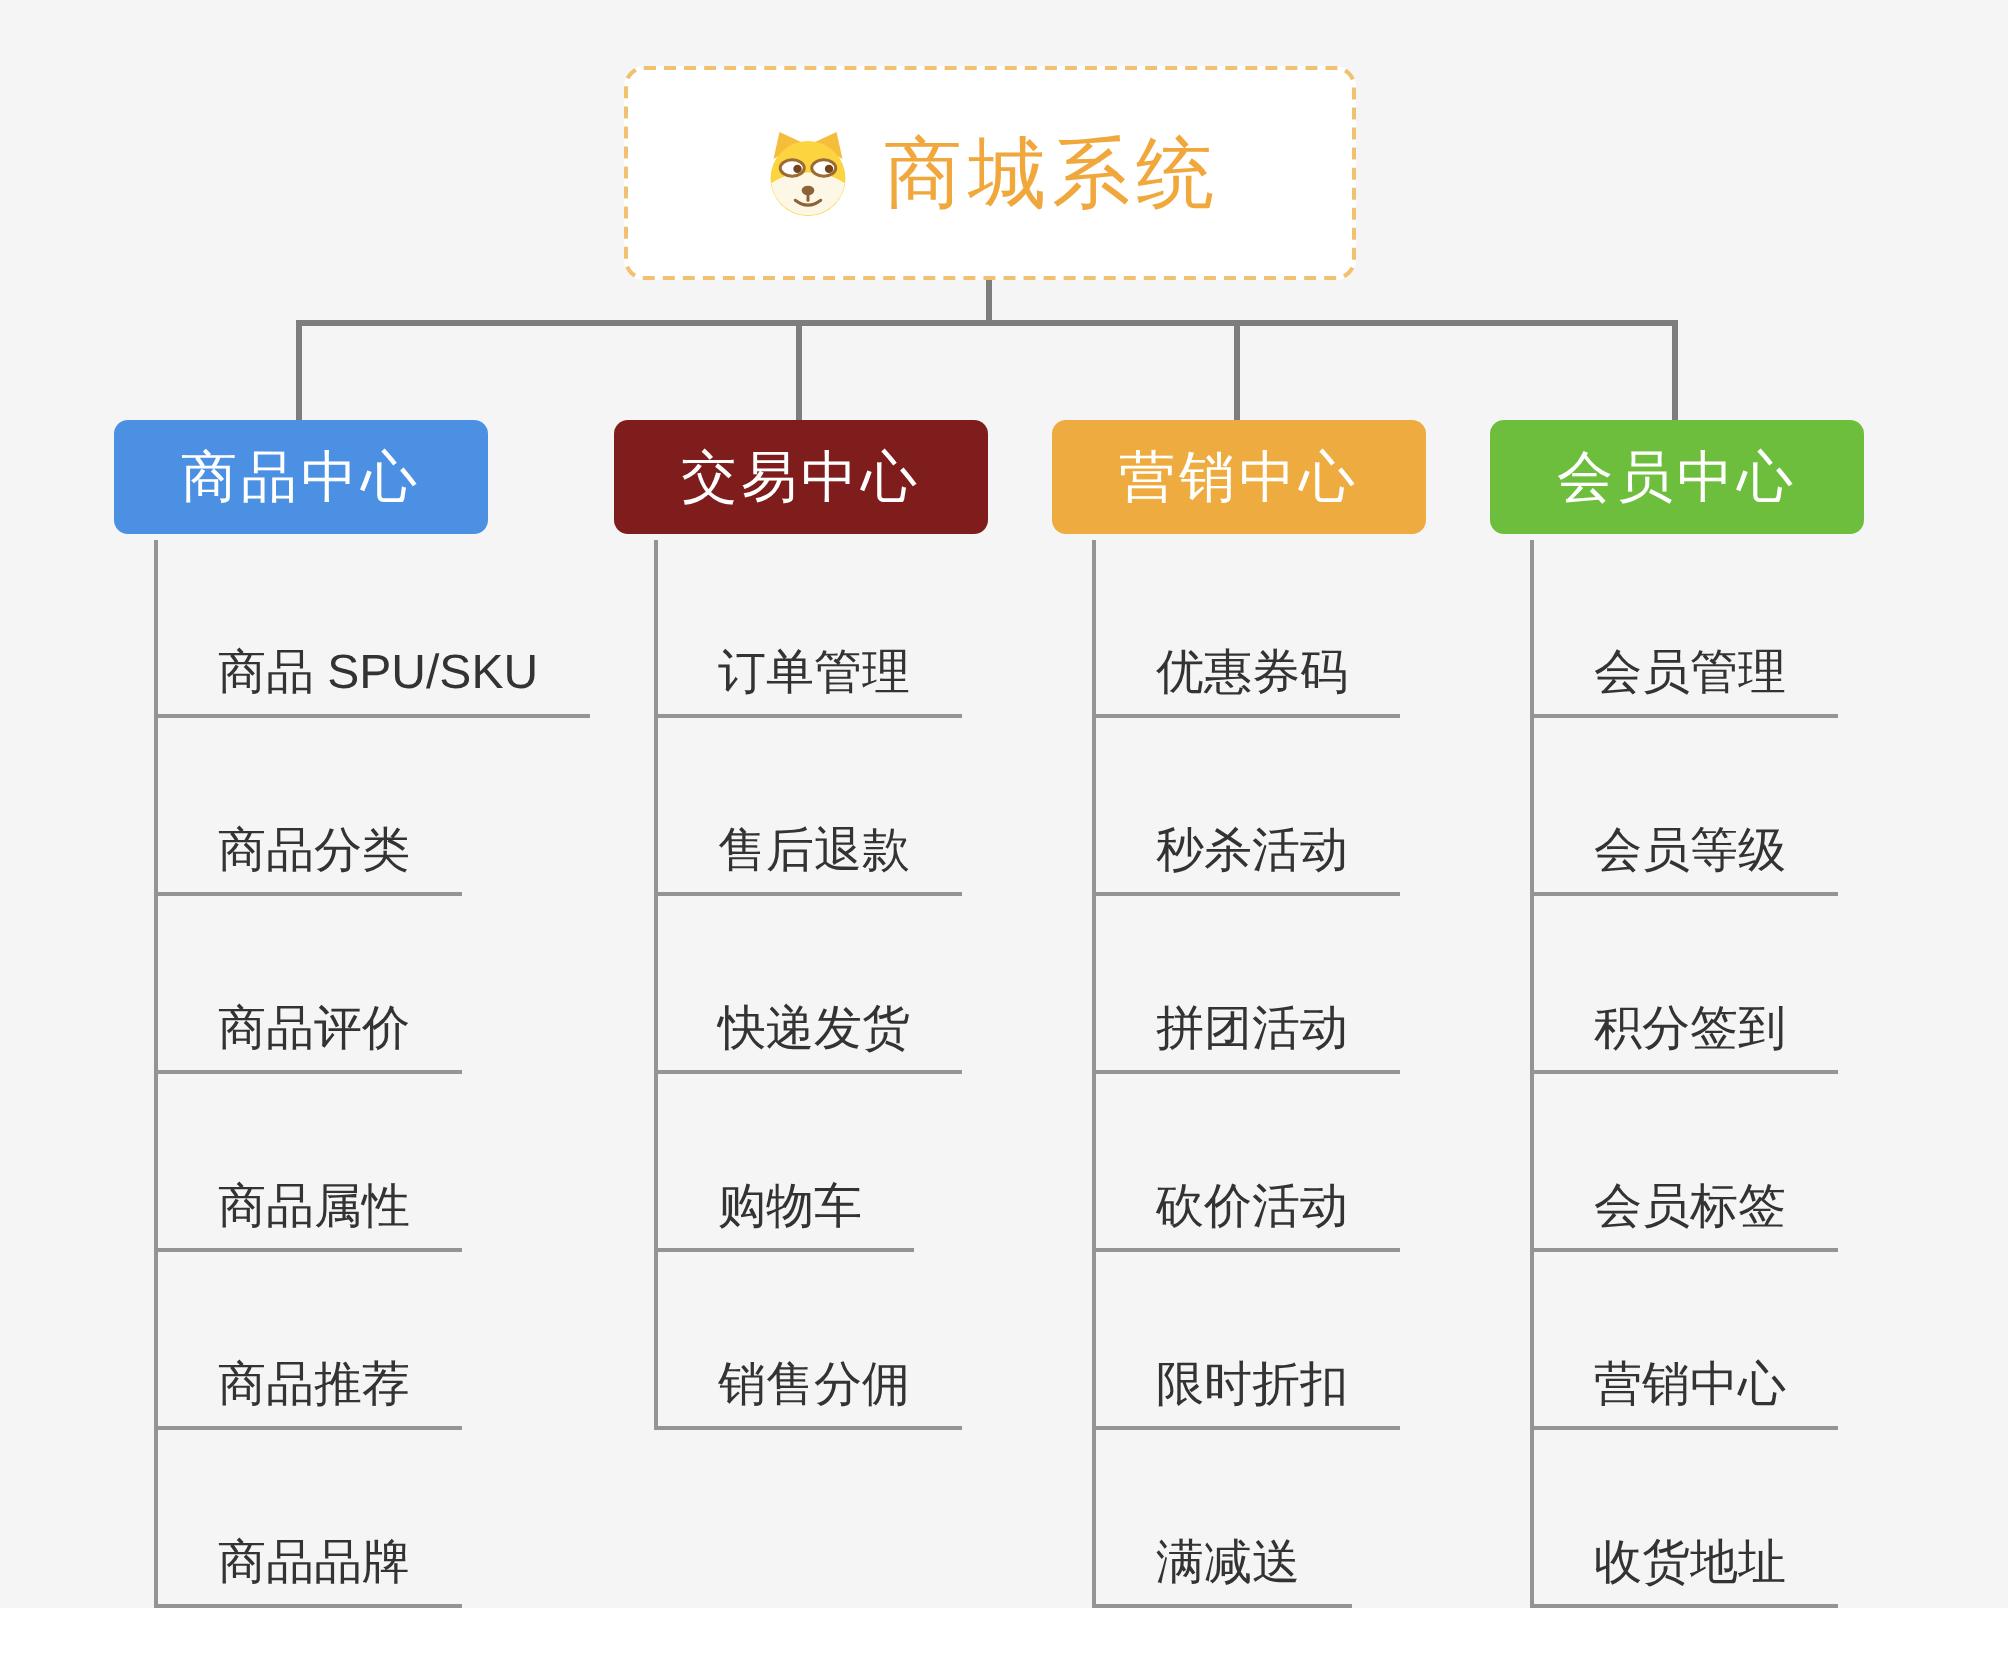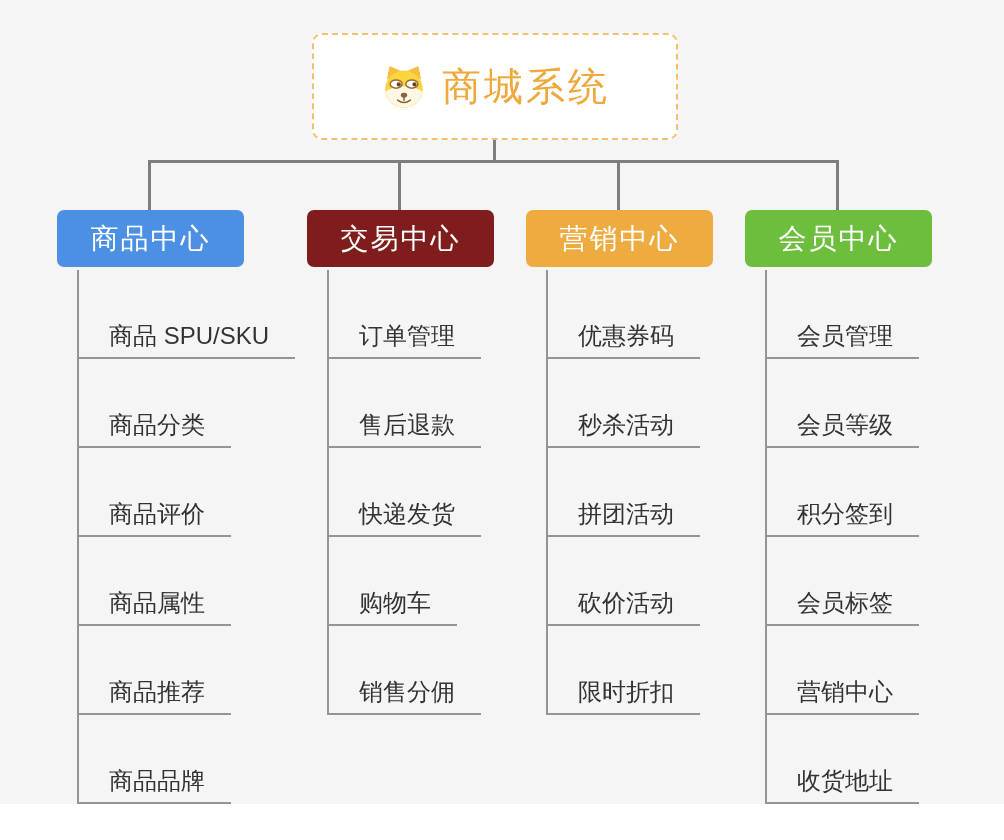--- a/index.html
+++ b/index.html
@@ -188,20 +188,23 @@
       </li>
     <li>
         <span>拼团活动</span>
       </li>
     <li>
         <span>砍价活动</span>
       </li>
     <li>
         <span>限时折扣</span>
       </li>
+    <li>
+        <span>满减送</span>
+      </li>
   </ul>
 
   <ul class="children c3">
     <li>
         <span>会员管理</span>
       </li>
     <li>
         <span>会员等级</span>
       </li>
     <li>

